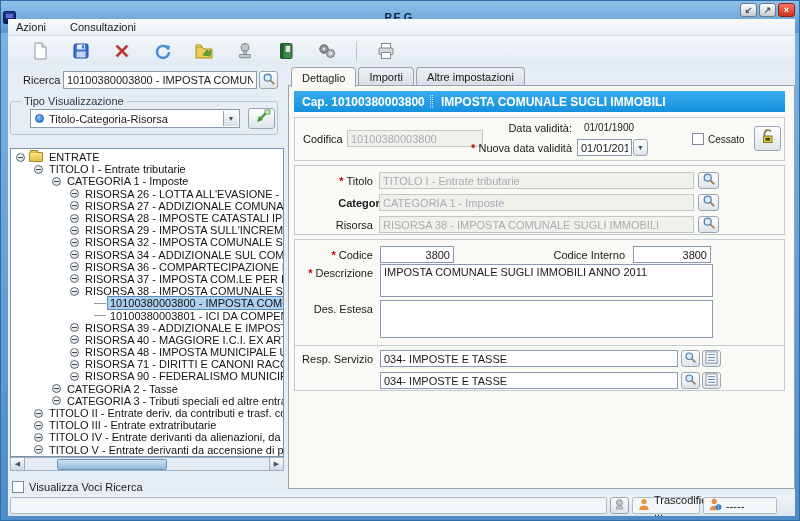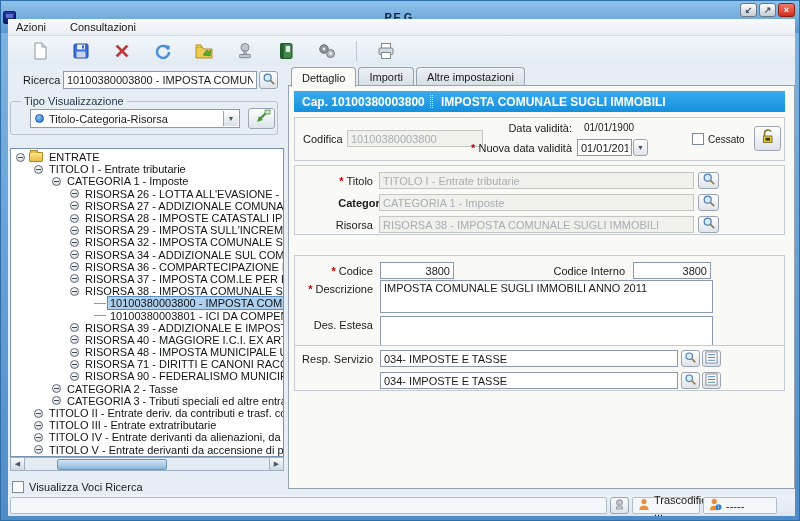--- a/index.html
+++ b/index.html
@@ -87,21 +87,21 @@
   .tab.active{ background:#f9f9f6; height:20px; position:relative; z-index:2; font-weight:normal; }
   .panel{ position:absolute; left:0; top:20px; width:507px; height:404px;
     background:#f9f9f6; border:1px solid #97a3b0; }
   .blue-header{ position:absolute; left:5px; top:5px; width:491px; height:21px;
     background:linear-gradient(#3aabee,#1590dc); color:#fff; font-weight:bold; font-size:12px;
     display:flex; align-items:center; }
   .blue-header .cap{ padding-left:8px; width:136px; flex:none; }
   .blue-header .hsep{ width:3px; height:13px; border-left:1px dotted #cfe9fb; border-right:1px dotted #cfe9fb; margin-right:8px; }
   .gbox{ position:absolute; left:5px; width:491px; border:1px solid #c3cad2; background:#f9f9f6; }
   .g1{ top:31px; height:44px; } .g2{ top:79px; height:70px; }
-  .g3{ top:169px; height:127px;padding-left:20px; } .g4{ top:259px; height:46px; }
+  .g3{ top:153px; height:127px;padding-left:20px; } .g4{ top:259px; height:46px; }
   .flabel{ position:absolute; font-size:11px; color:#1a1a1a; text-align:right; }
   .req::before{ content:"* "; color:#c00000; font-weight:bold; }
   .tinput{ position:absolute; height:17px; border:1px solid #8a99ab; background:#fff;
     font-size:11px; padding:0 3px; color:#1a1a1a; font-family:"Liberation Sans",sans-serif; }
   .tinput:disabled, .tinput.dis{ background:#f1f1ec; color:#a7adb3; border-color:#c4c6c0; }
   .tarea{ position:absolute; border:1px solid #8a99ab; background:#fff; font-size:11px;
     padding:1px 3px; color:#1a1a1a; resize:none; font-family:"Liberation Sans",sans-serif; }
   .num{ text-align:right; }
   .sbtn{ position:absolute; width:21px; height:17px; }
   .static-val{ position:absolute; font-size:10px; color:#1a1a1a; }

